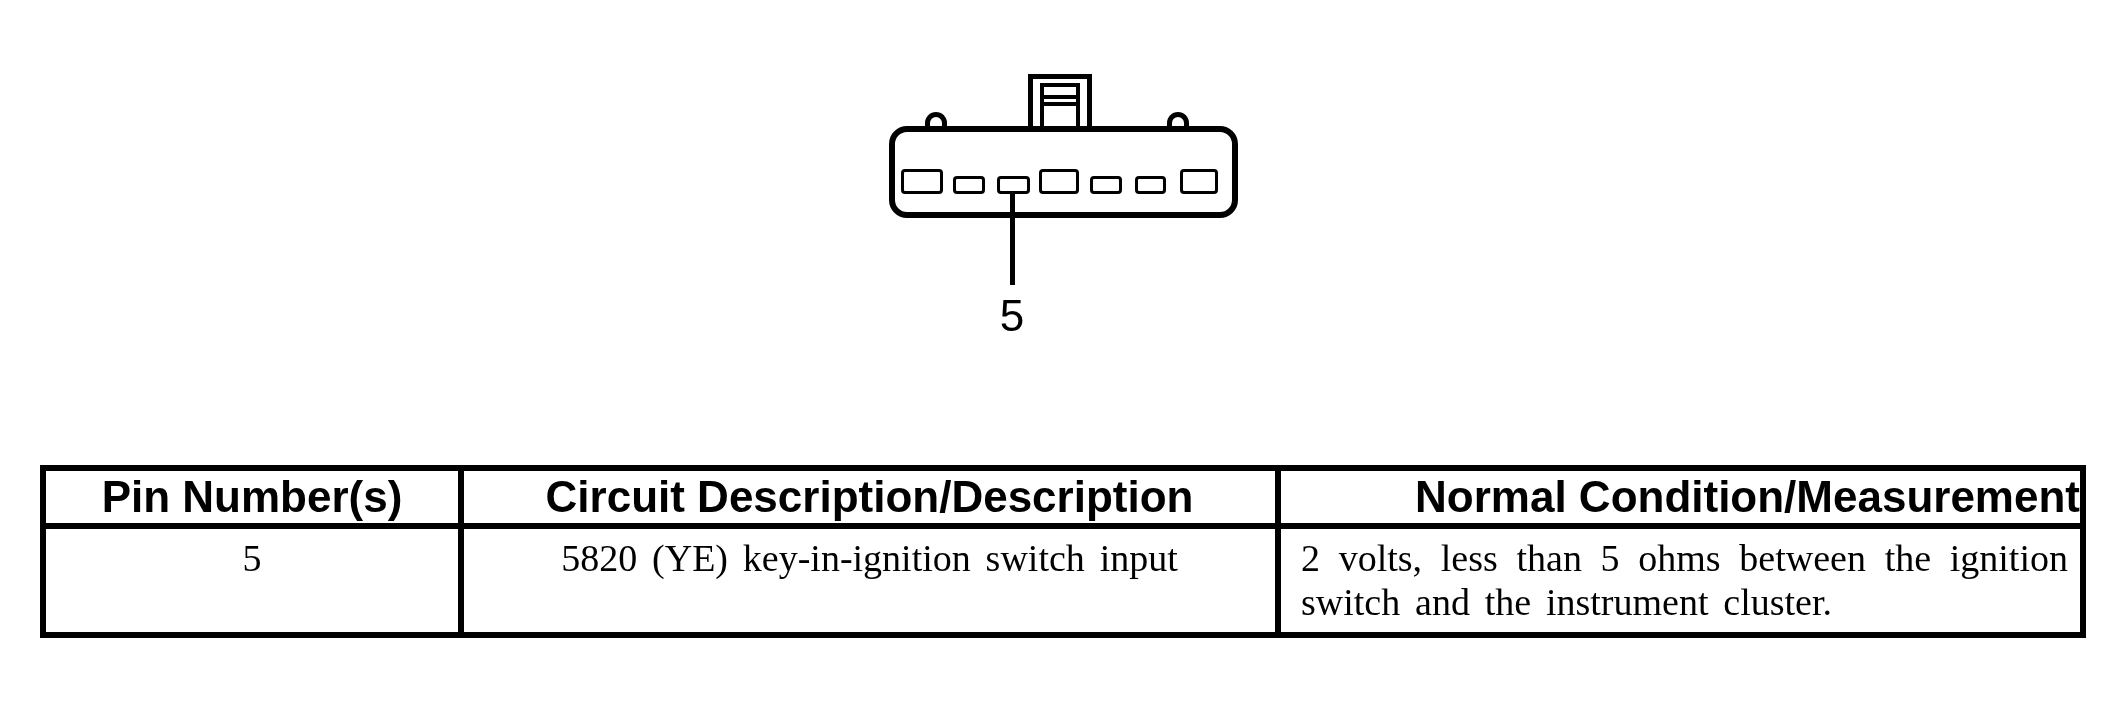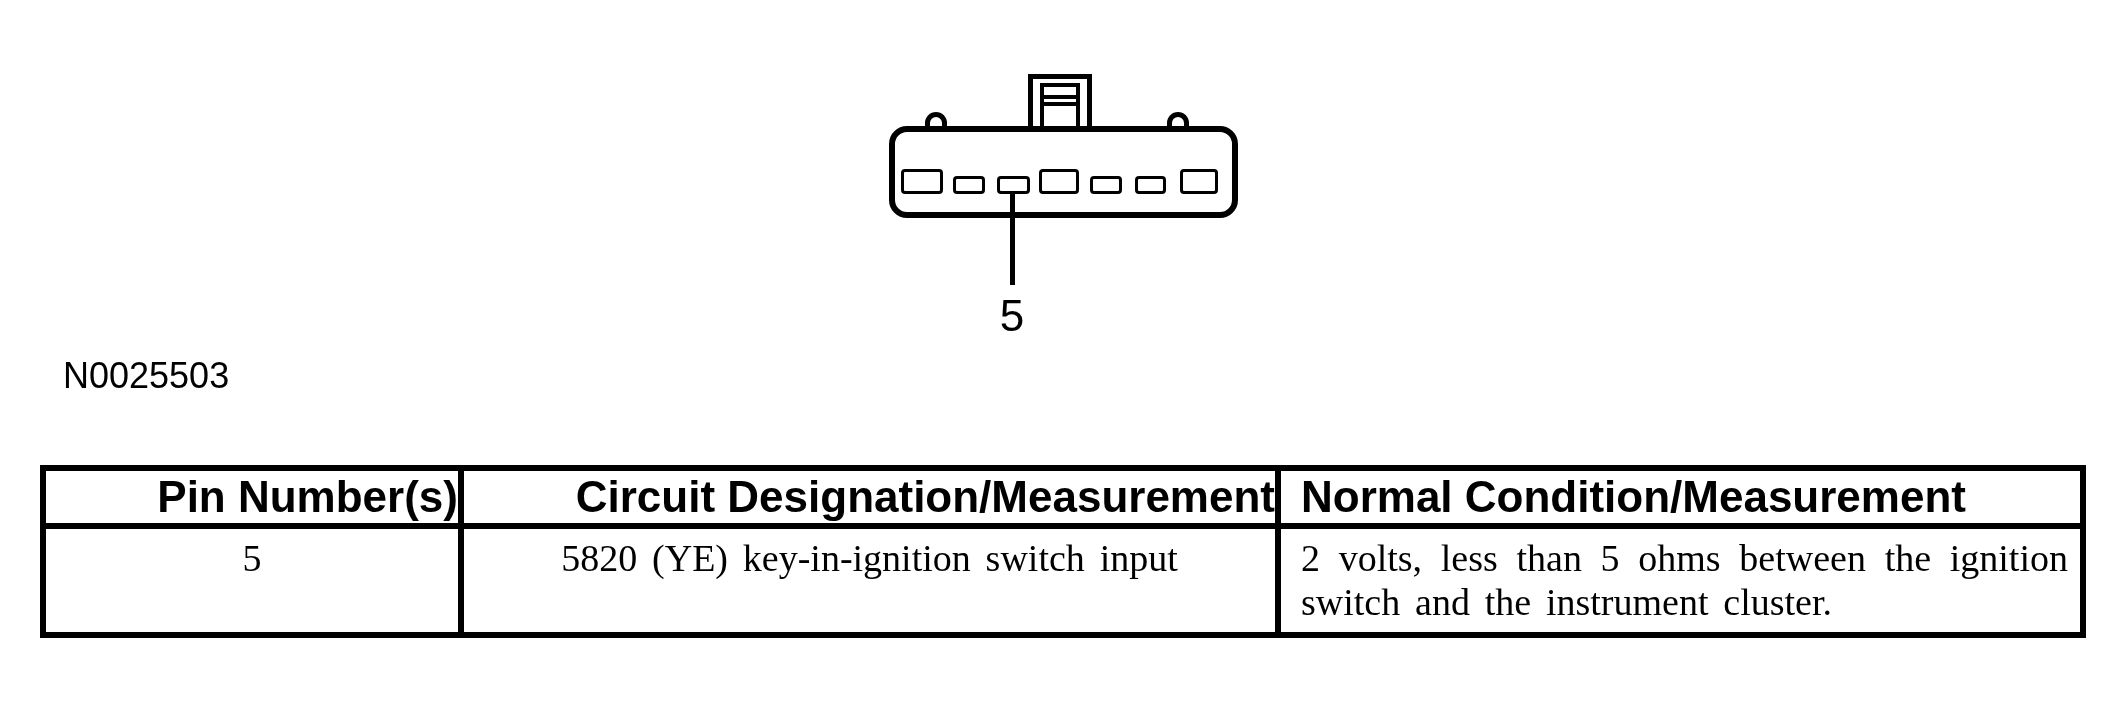--- a/index.html
+++ b/index.html
@@ -109,26 +109,26 @@
     background: #fff;
   }
   .pin-table th, .pin-table td {
     border: 6px solid #000;
     overflow: hidden;
   }
   .pin-table th {
     height: 52px;
     padding: 0;
     font: 700 44px/52px "Liberation Sans", sans-serif;
-    text-align: right;
+    text-align: center;
     vertical-align: middle;
     color: #000;
   }
   .pin-table th.c3 {
-    text-align: left;
+    text-align: right;
     padding-left: 20px;
   }
   .pin-table td {
     height: 96px;
     padding: 7px 0 0 0;
     font: 400 38px/44px "Liberation Serif", serif;
     vertical-align: top;
     word-spacing: 0.14em;
     color: #000;
   }
@@ -161,32 +161,31 @@
         <div class="pin large" style="left: 1039px; width: 40px;"></div>
         <div class="pin small" style="left: 1090px; width: 32px;"></div>
         <div class="pin small" style="left: 1135px; width: 31px;"></div>
         <div class="pin large" style="left: 1180px; width: 38px;"></div>
       </div>
 
     <div class="callout-line"></div>
     <div class="callout-label">5</div>
   </div>
 
-  <div class="fig-id">N0025503</div>
 
   <table class="pin-table">
     <colgroup>
       <col style="width:418px">
       <col style="width:817px">
       <col style="width:805px">
     </colgroup>
     <thead>
       <tr>
         <th class="c1">Pin Number(s)</th>
-        <th class="c2">Circuit Designation/Measurement</th>
+        <th class="c2">Circuit Description/Description</th>
         <th class="c3">Normal Condition/Measurement</th>
       </tr>
     </thead>
     <tbody>
       <tr>
         <td class="c1">5</td>
         <td class="c2">5820 (YE) key-in-ignition switch input</td>
         <td class="c3">2 volts, less than 5 ohms between the ignition switch and the instrument cluster.</td>
       </tr>
     </tbody>

